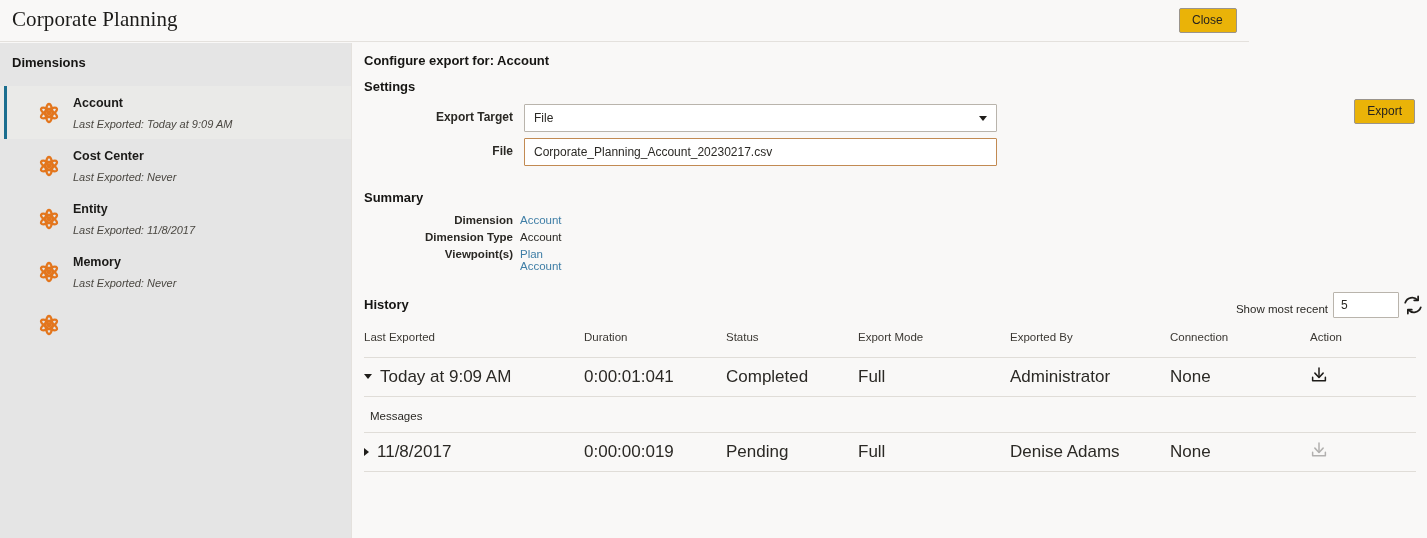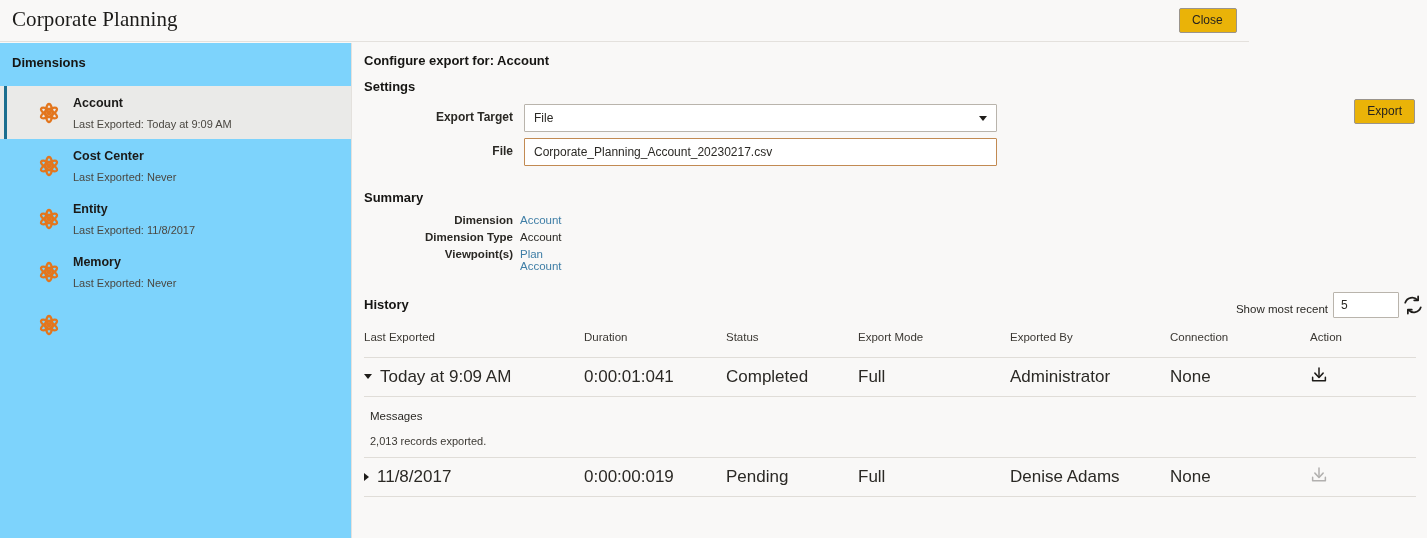--- a/index.html
+++ b/index.html
@@ -36,21 +36,21 @@
     cursor: pointer;
     text-align: left;
     display: inline-block;
   }
   #close-button { position: absolute; right: 12px; top: 8px; min-width: 58px; }
   #export-button { position: absolute; right: 12px; top: 56px; min-width: 58px; }
 
   
   .sidebar {
     position: absolute; left: 0; top: 43px; width: 352px; height: 495px;
-    background: #7dd3fc;
+    background: #e5e5e5;
     border-right: 1px solid #e4e1dd;
   }
   .sidebar-title {
     position: absolute; left: 12px; top: 12px;
     font-size: 13px; font-weight: bold; color: #161513;
   }
   .dim-list { position: absolute; left: 0; top: 43px; width: 351px; }
   .dim-item {
     position: relative;
     height: 53px;
@@ -59,21 +59,21 @@
     cursor: pointer;
   }
   .dim-item.selected { background: #eaeae8; }
   .dim-item.selected::before {
     content: ""; position: absolute; left: 4px; top: 0; bottom: 0;
     width: 3px; background: #1b6e8f;
   }
   .dim-icon { width: 26px; height: 26px; flex: 0 0 26px; margin-right: 11px; }
   .dim-text { line-height: 1.28; }
   .dim-name { font-size: 12.5px; font-weight: bold; color: #1b1a18; }
-  .dim-sub { font-size: 11px; color: #4a4741; margin-top: 1px; }
+  .dim-sub { font-size: 11px; color: #4a4741; margin-top: 1px; font-style: italic; }
 
   
   .main { position: absolute; left: 353px; top: 43px; width: 1074px; height: 375px; }
   .section-title {
     position: absolute; font-size: 13px; font-weight: bold; color: #161513;
   }
   #configure-title { left: 11px; top: 10px; }
   #settings-title  { left: 11px; top: 36px; }
   #summary-title   { left: 11px; top: 147px; }
   #history-title   { left: 11px; top: 254px; }
@@ -349,21 +349,20 @@
               <line x1="12" y1="2.5" x2="12" y2="14.5"></line>
               <polyline points="6.5,9.5 12,15.2 17.5,9.5"></polyline>
               <polyline points="3.5,15 3.5,19.5 20.5,19.5 20.5,15"></polyline>
             </svg>
           </span>
         </div>
       </div>
 
       <div class="messages-block">
         <div class="messages-title">Messages</div>
-        <div class="messages-body">2,013 records exported.</div>
       </div>
 
       <div class="tr">
         <div class="td c1">
           <span class="disc closed"></span><span>11/8/2017</span>
         </div>
         <div class="td c2">0:00:00:019</div>
         <div class="td c3">Pending</div>
         <div class="td c4">Full</div>
         <div class="td c5">Denise Adams</div>

